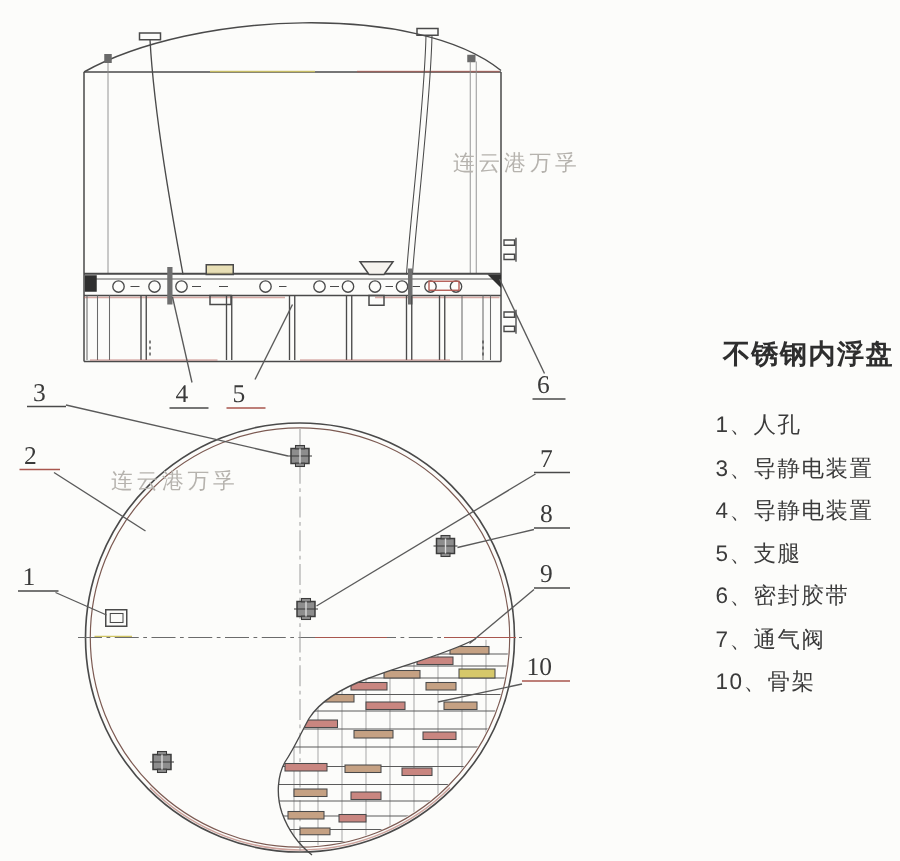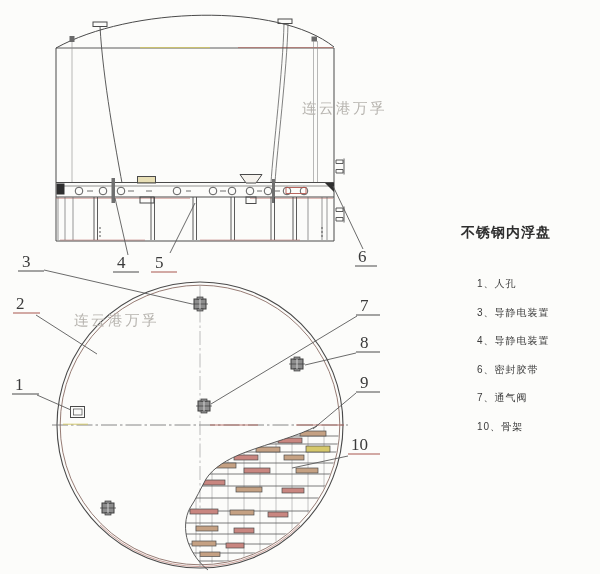--- a/index.html
+++ b/index.html
@@ -10,28 +10,28 @@
   #drawing{position:absolute;left:0;top:0;}
   .callout-num{
     font-family:"Liberation Serif",serif;
     font-size:17px;fill:#3a3a3a;
   }
   .watermark{
     font-size:14.5px;fill:#b6b3ae;letter-spacing:2.5px;
   }
   #legend-panel{position:absolute;left:0;top:0;width:600px;height:574px;pointer-events:none;}
   #legend-title{
-    position:absolute;left:461px;top:224px;
-    font-size:14px;font-weight:bold;color:#2e2e2e;letter-spacing:1px;white-space:nowrap;
+    position:absolute;left:482px;top:224px;
+    font-size:18px;font-weight:bold;color:#2e2e2e;letter-spacing:1px;white-space:nowrap;
   }
   #legend-list{
     position:absolute;left:477px;top:276px;display:flex;flex-direction:column;gap:13px;
   }
   .legend-item{
-    font-size:10px;color:#3b3b3b;letter-spacing:1px;white-space:nowrap;height:15.5px;line-height:15.5px;
+    font-size:15px;color:#3b3b3b;letter-spacing:1px;white-space:nowrap;height:15.5px;line-height:15.5px;
   }
 </style>
 </head>
 <body>
 
 <div id="stage">
 
 <svg id="drawing" width="600" height="574" viewBox="0 0 600 574">
   <defs>
     <g id="fit">
@@ -197,19 +197,20 @@
   <text class="watermark" x="302" y="113">连云港万孚</text>
   <text class="watermark" x="74" y="325">连云港万孚</text>
 </svg>
 
 <div id="legend-panel">
   <div id="legend-title">不锈钢内浮盘</div>
   <div id="legend-list">
     <div class="legend-item"><span>1、</span><span>人孔</span></div>
     <div class="legend-item"><span>3、</span><span>导静电装置</span></div>
     <div class="legend-item"><span>4、</span><span>导静电装置</span></div>
+    <div class="legend-item"><span>5、</span><span>支腿</span></div>
     <div class="legend-item"><span>6、</span><span>密封胶带</span></div>
     <div class="legend-item"><span>7、</span><span>通气阀</span></div>
     <div class="legend-item"><span>10、</span><span>骨架</span></div>
   </div>
 </div>
 
 </div>
 
 </body></html>

